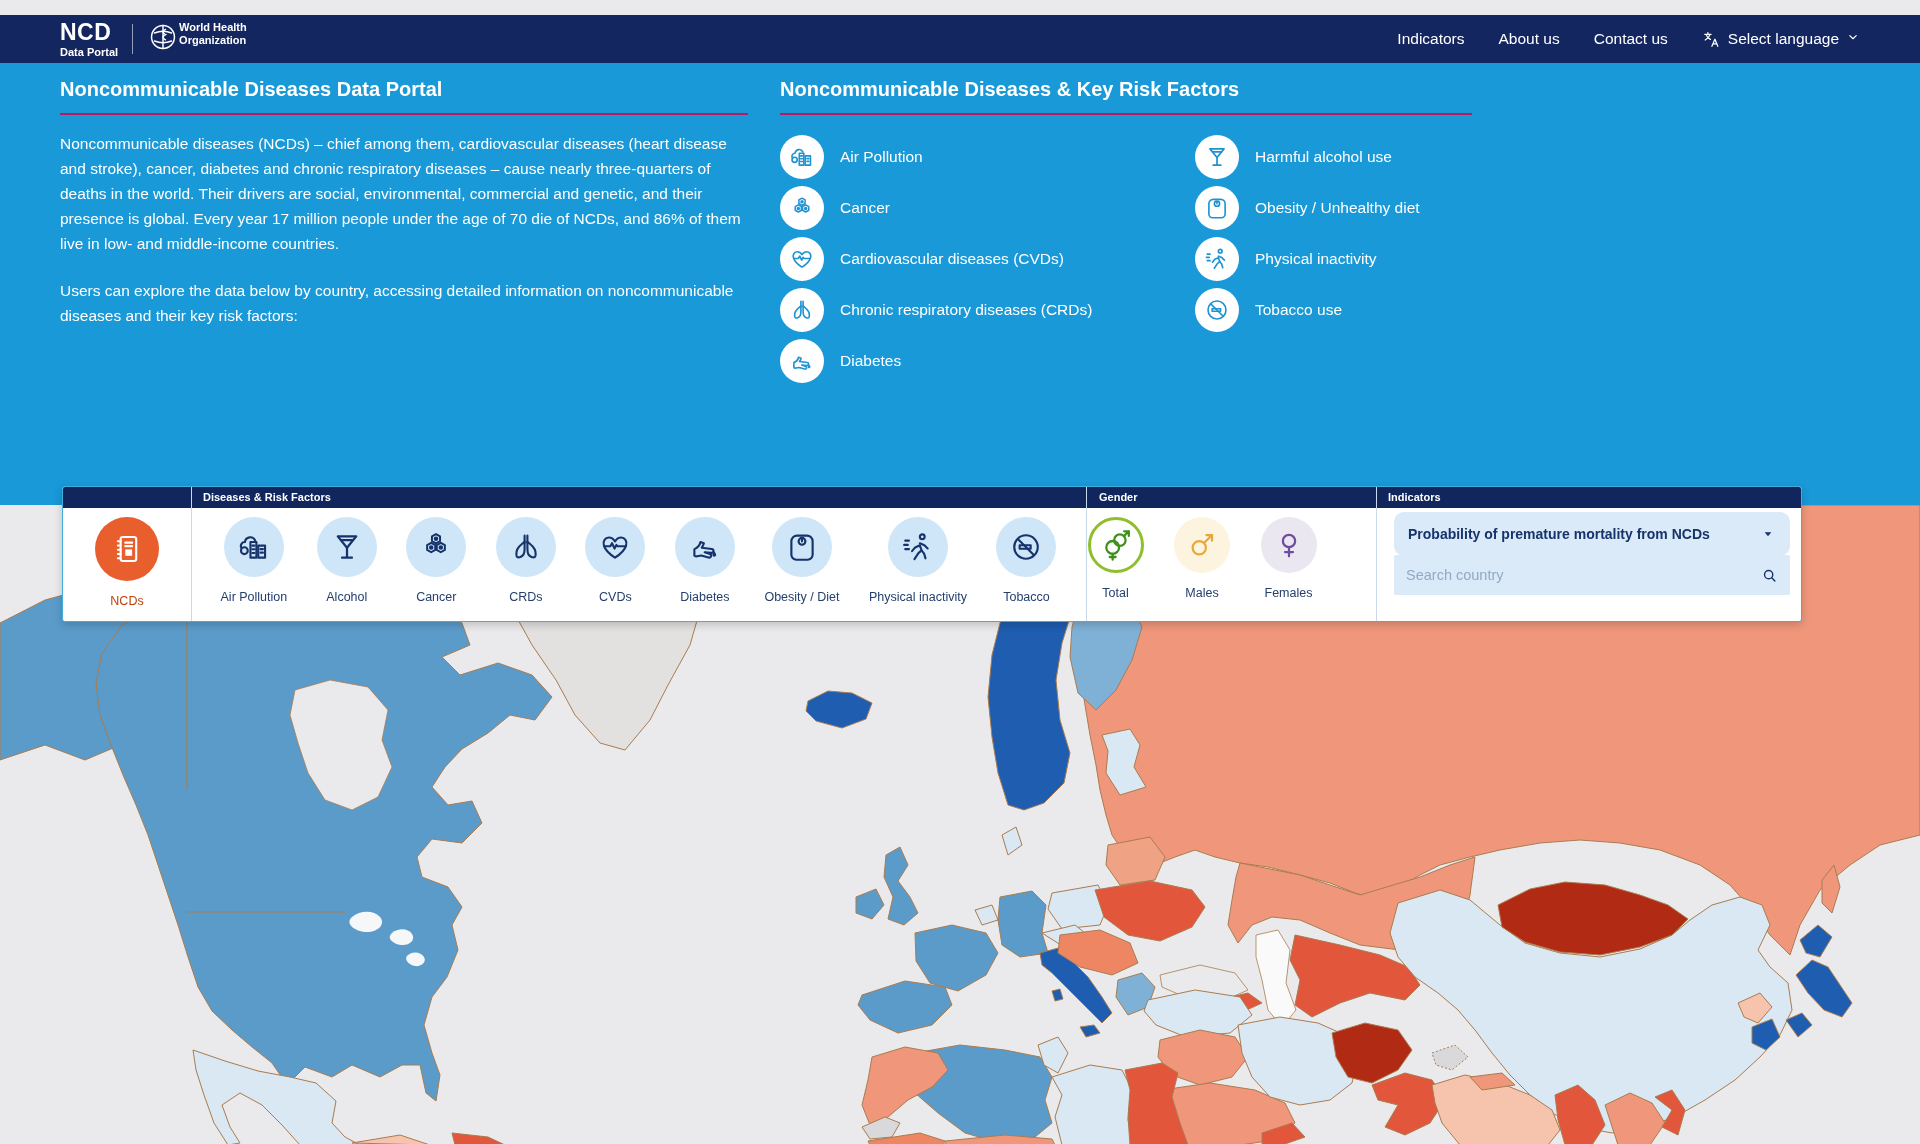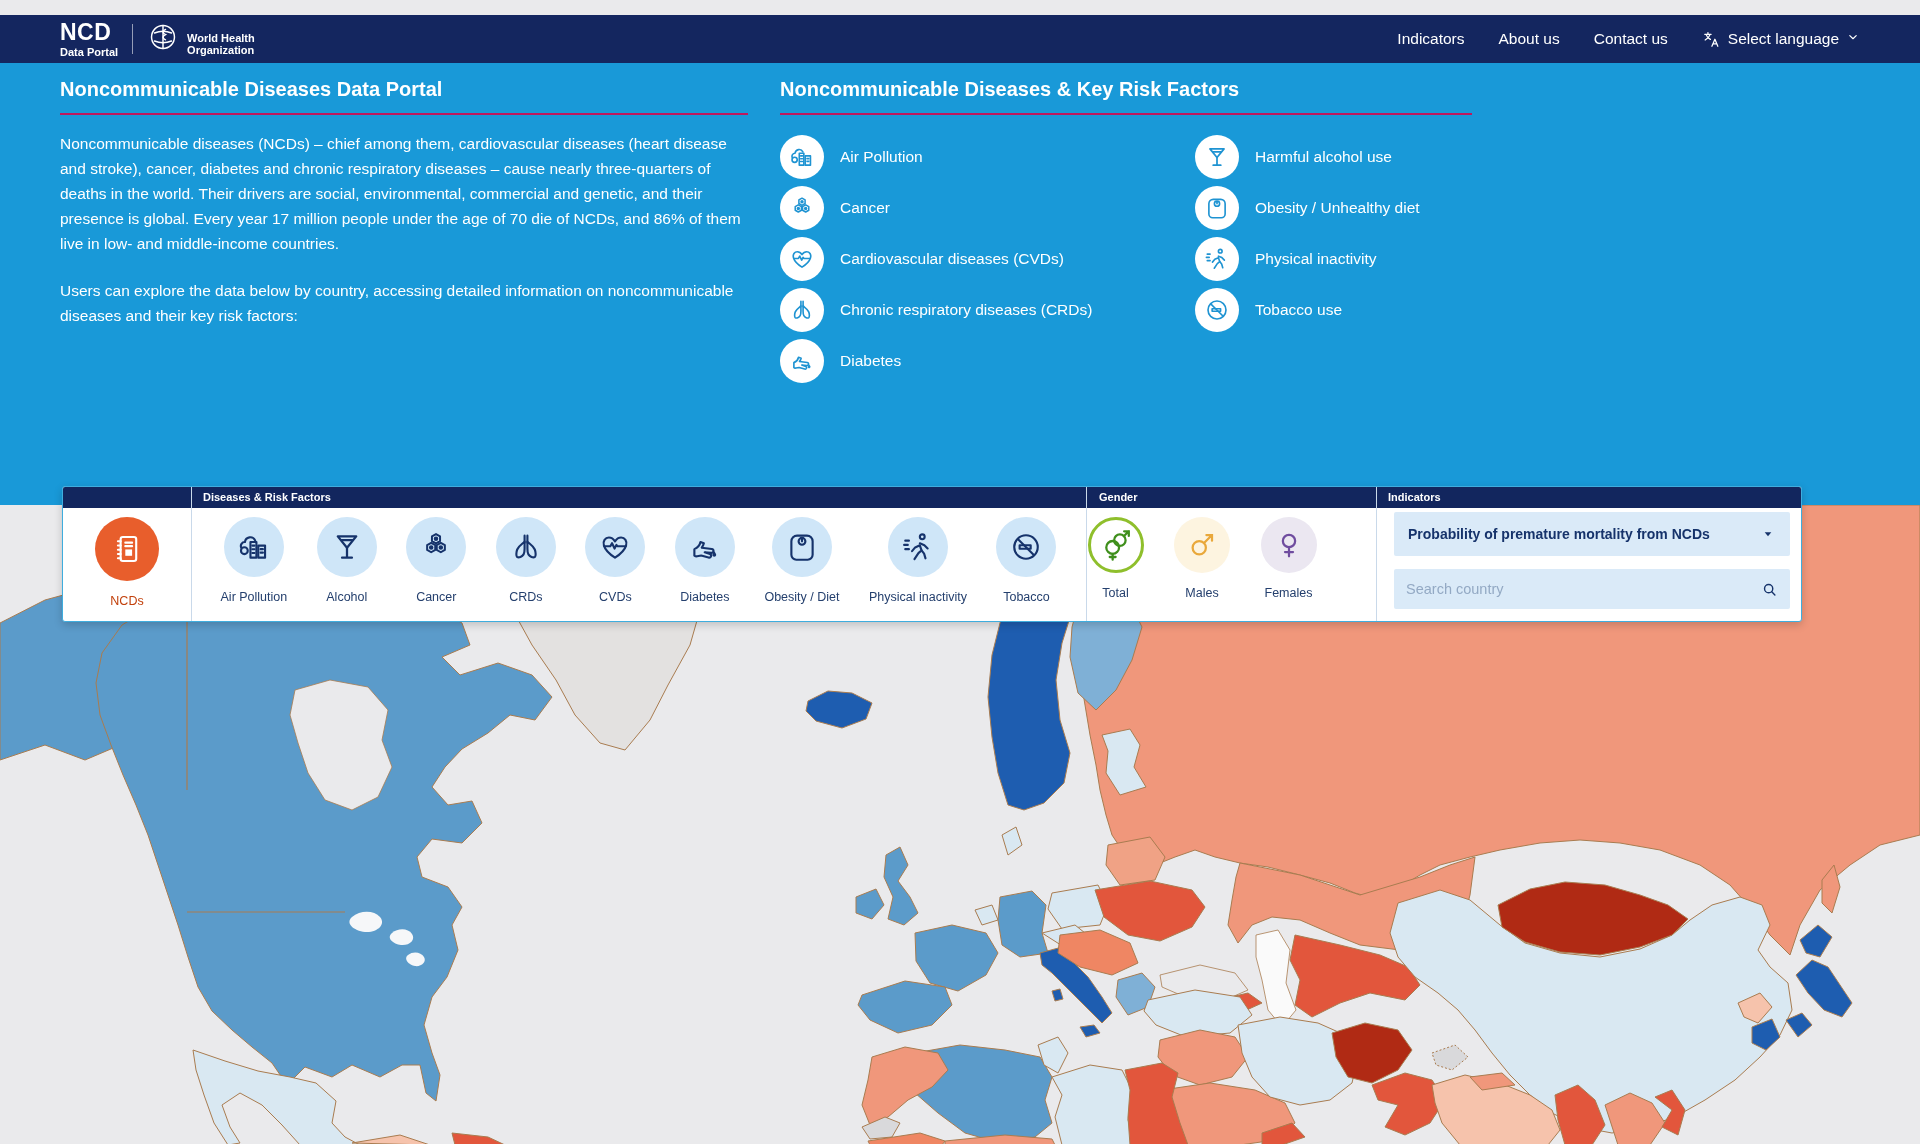--- a/index.html
+++ b/index.html
@@ -7,21 +7,21 @@
               font-family:"Liberation Sans", sans-serif; position:relative; }
 
   
   .navbar { position:absolute; left:0; top:15px; width:1920px; height:48px; background:#14265f;
             display:flex; align-items:center; padding:0 60px; z-index:30; }
   .logo-block { display:flex; align-items:center; gap:14px; }
   .logo-text { color:#fff; line-height:1; }
   .logo-text .t1 { font-size:23px; font-weight:bold; letter-spacing:.5px; }
   .logo-text .t2 { font-size:11px; font-weight:bold; margin-top:3px; }
   .logo-sep { width:1px; height:30px; background:rgba(255,255,255,.55); }
-  .who-block { display:flex; align-items:flex-end; gap:8px; color:#fff; }
+  .who-block { display:flex; align-items:flex-start; color:#fff; }
   .who-emblem svg { width:32px; height:32px; color:#fff; }
   .who-name { font-size:11px; font-weight:bold; line-height:1.15; }
   .nav-right { margin-left:auto; display:flex; align-items:center; gap:34px; }
   .nav-link { color:#fff; font-size:15.5px; cursor:pointer; }
   .lang { display:flex; align-items:center; gap:7px; color:#fff; font-size:15.5px; cursor:pointer; }
   .lang svg { width:19px; height:19px; color:#fff; }
   .lang .chev svg { width:14px; height:14px; }
 
   
   .hero { position:absolute; left:0; top:48px; width:1920px; height:457px; background:#1999d8; z-index:5; }
@@ -60,25 +60,25 @@
   .ncds .f-label { color:#c2410c; }
   .g-circle { width:56px; height:56px; border-radius:50%;
               display:flex; align-items:center; justify-content:center; }
   .g-total  { background:#fff; border:3px solid #8fbf2c; }
   .g-total svg { width:32px; height:32px; color:#3f8f1c; }
   .g-male   { background:#fdf4e0; }
   .g-male svg { width:30px; height:30px; color:#e9a83b; }
   .g-female { background:#ebe7f1; }
   .g-female svg { width:30px; height:30px; color:#6f4c9f; }
   .ind-select { position:absolute; left:1331px; top:25px; width:396px; height:44px;
-                background:#daeaf8; border-radius:2px; display:flex; align-items:center;
+                background:#daeaf8; border-radius:10px; display:flex; align-items:center;
                 padding:0 14px; cursor:pointer; }
   .ind-select .txt { font-size:14px; font-weight:bold; color:#16336b; flex:1; }
   .ind-select svg { width:16px; height:16px; color:#16336b; }
-  .ind-search { position:absolute; left:1331px; top:82px; width:396px; height:40px;
+  .ind-search { position:absolute; left:1331px; top:68px; width:396px; height:40px;
                 background:#daeaf8; border-radius:2px; display:flex; align-items:center; padding:0 12px; }
   .ind-search input { flex:1; border:none; outline:none; background:transparent; font-size:14.5px;
                       color:#16336b; font-family:"Liberation Sans",sans-serif; }
   .ind-search input::placeholder { color:#93a9c4; }
   .ind-search svg { width:17px; height:17px; color:#16336b; }
 
   
   .map-wrap { position:absolute; left:0; top:505px; width:1920px; height:639px; z-index:1; }
   .map-wrap svg { display:block; }
   .hide { position:absolute; width:0; height:0; overflow:hidden; }

